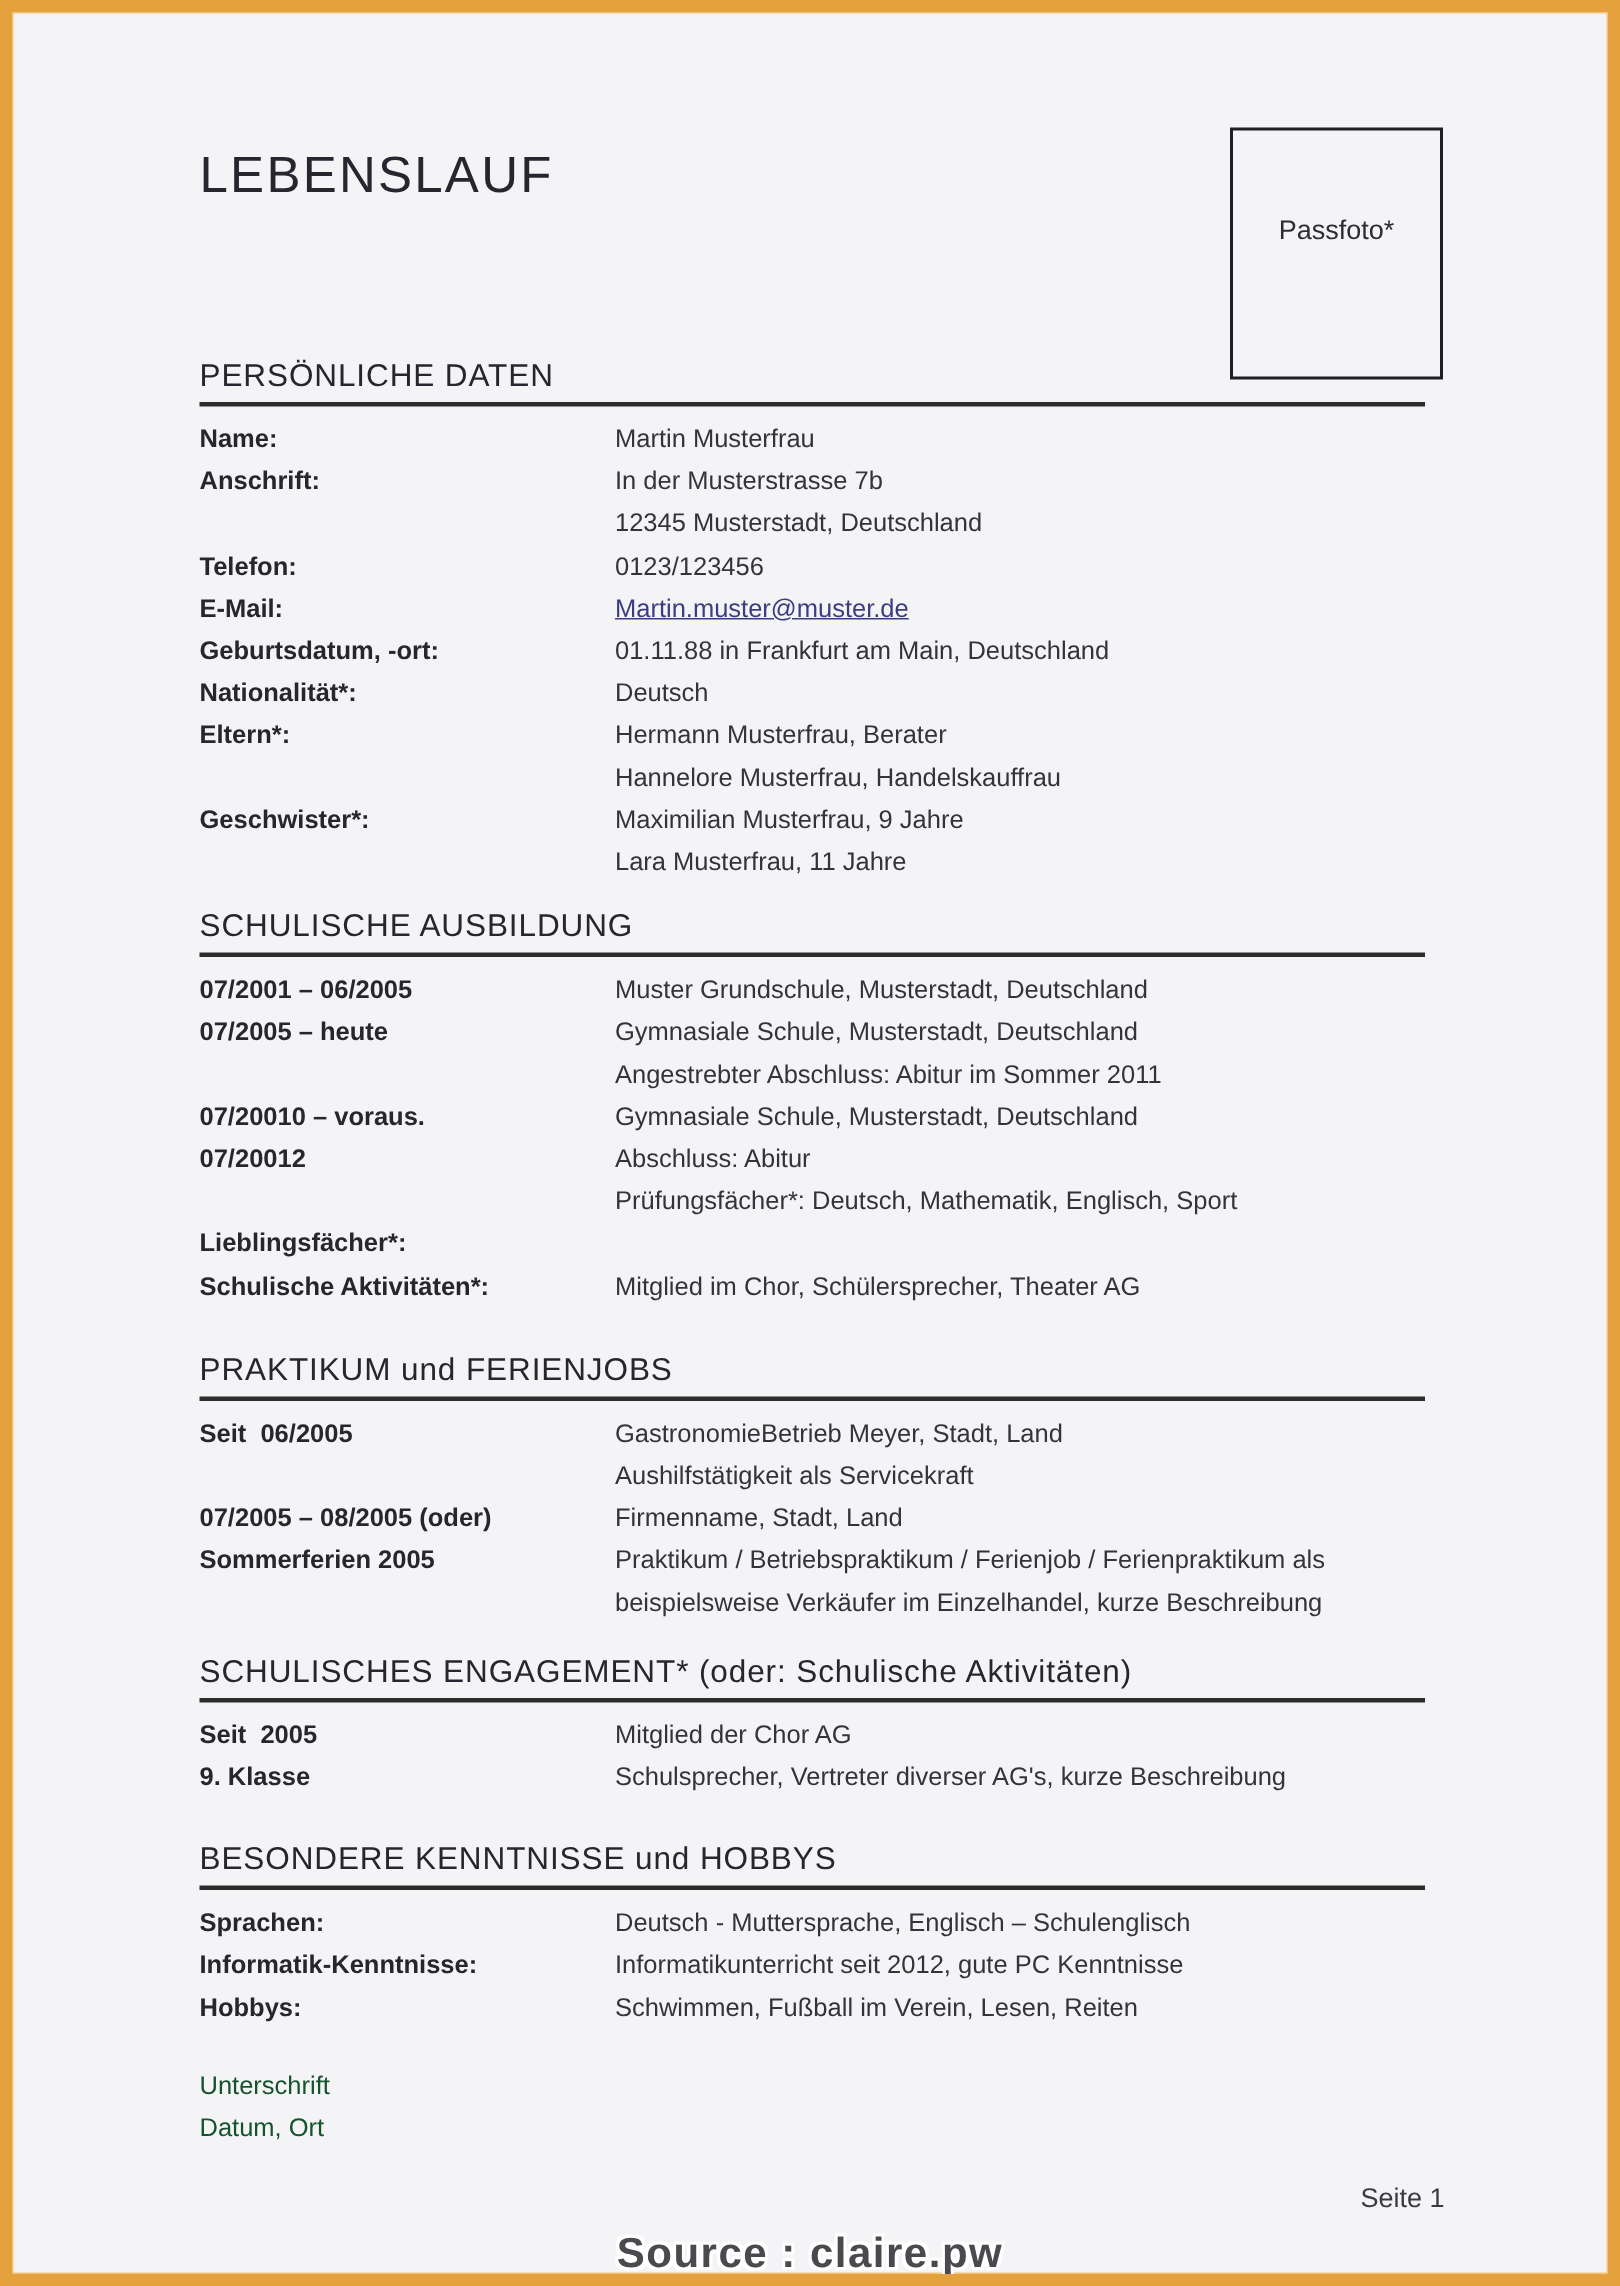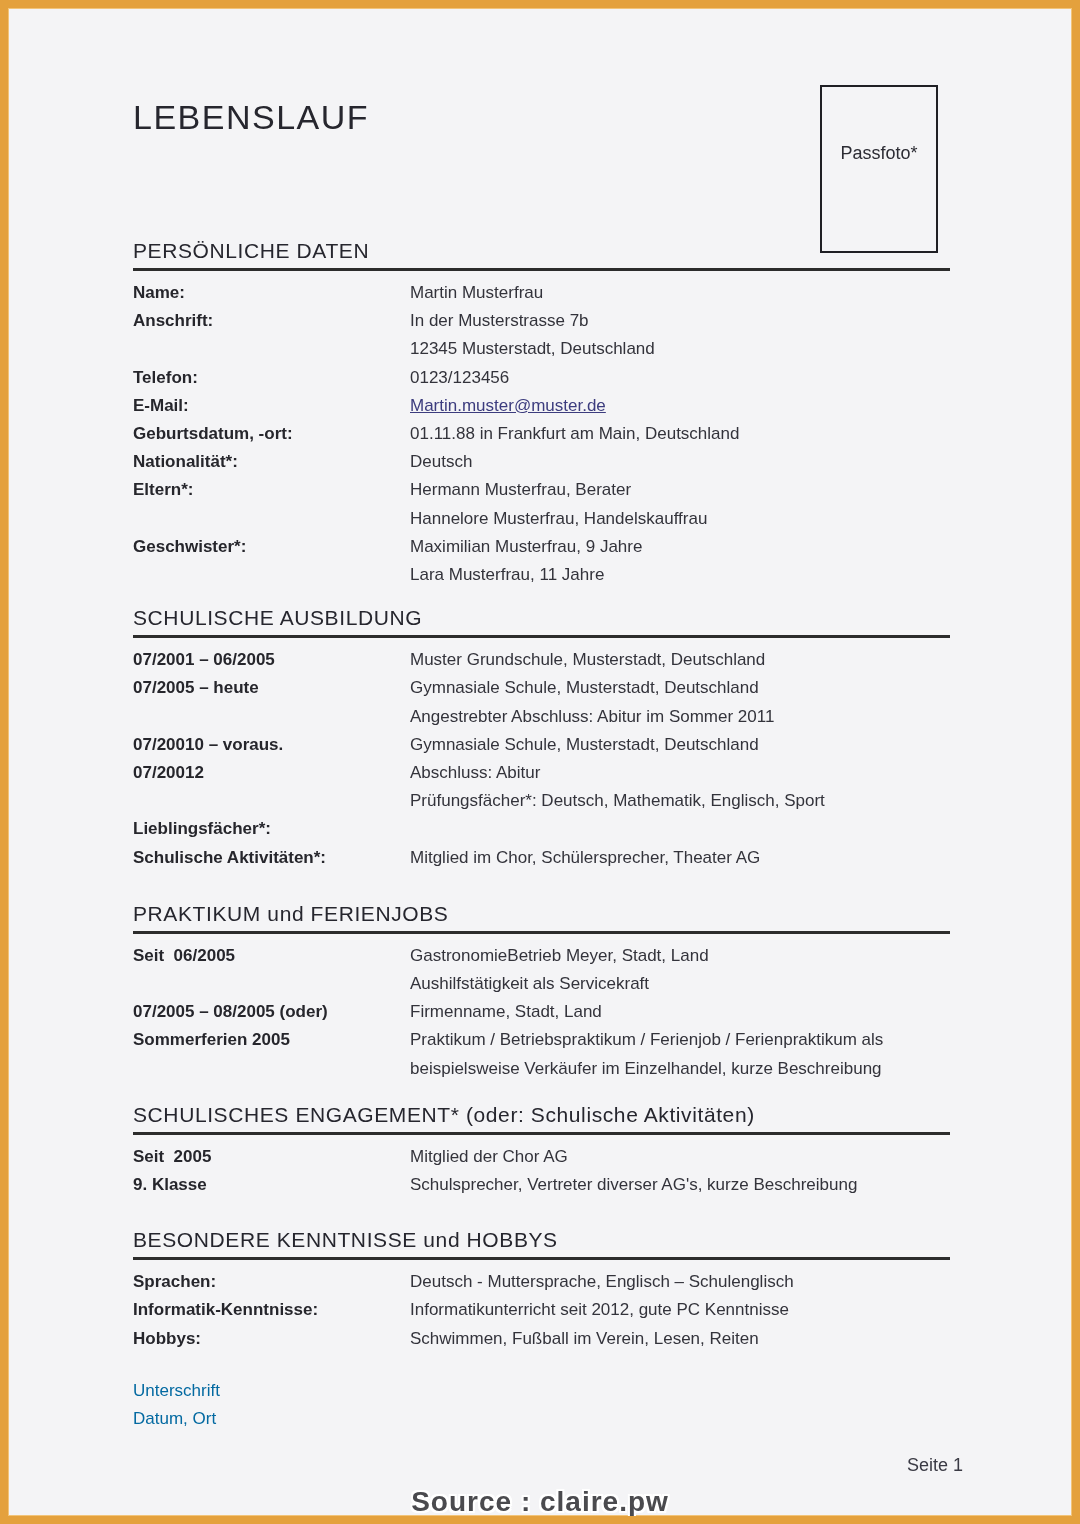--- a/index.html
+++ b/index.html
@@ -27,21 +27,21 @@
     line-height: 40px;
     font-weight: 500;
     letter-spacing: 1.5px;
     color: #26262e;
   }
 
   .passfoto-box {
     position: absolute;
     left: 812px;
     top: 77px;
-    width: 118px;
+    width: 142px;
     height: 168px;
     border: 2px solid #1f1f24;
     background: #f4f4f6;
     text-align: center;
     padding-top: 56px;
     font-size: 18px;
     color: #2c2c34;
   }
 
   .section-heading {
@@ -79,21 +79,21 @@
     color: #3c3c7e;
     text-decoration: underline;
     cursor: pointer;
     text-align: center;
   }
 
   .footer-block {
     margin-top: 24px;
     font-size: 17px;
     line-height: 28.2px;
-    color: #0369a1;
+    color: #14532d;
   }
 
   .page-number {
     position: absolute;
     top: 1447px;
     right: 109px;
     font-size: 18px;
     color: #3a3a44;
   }
 

